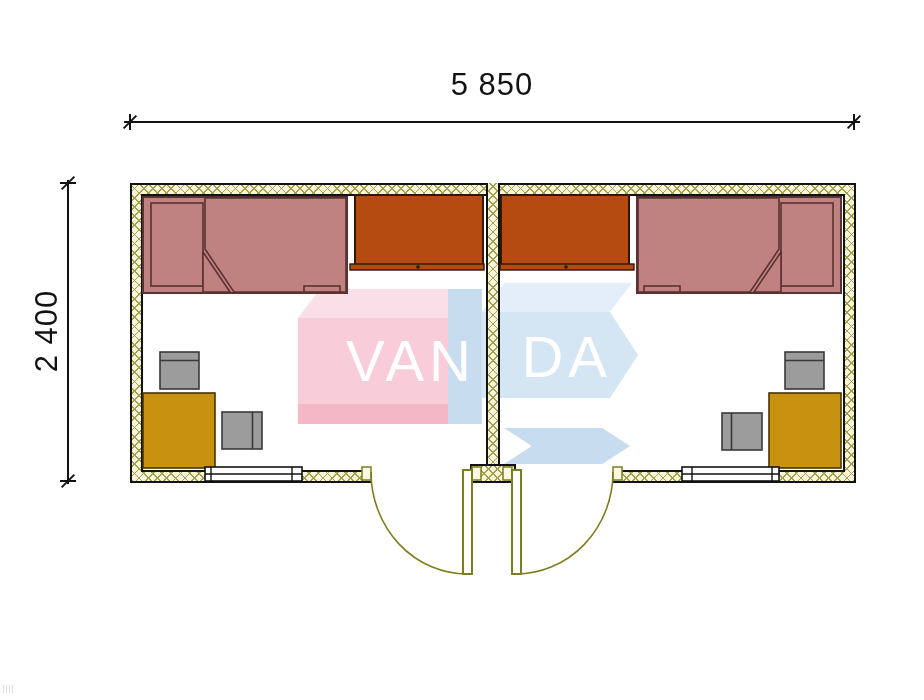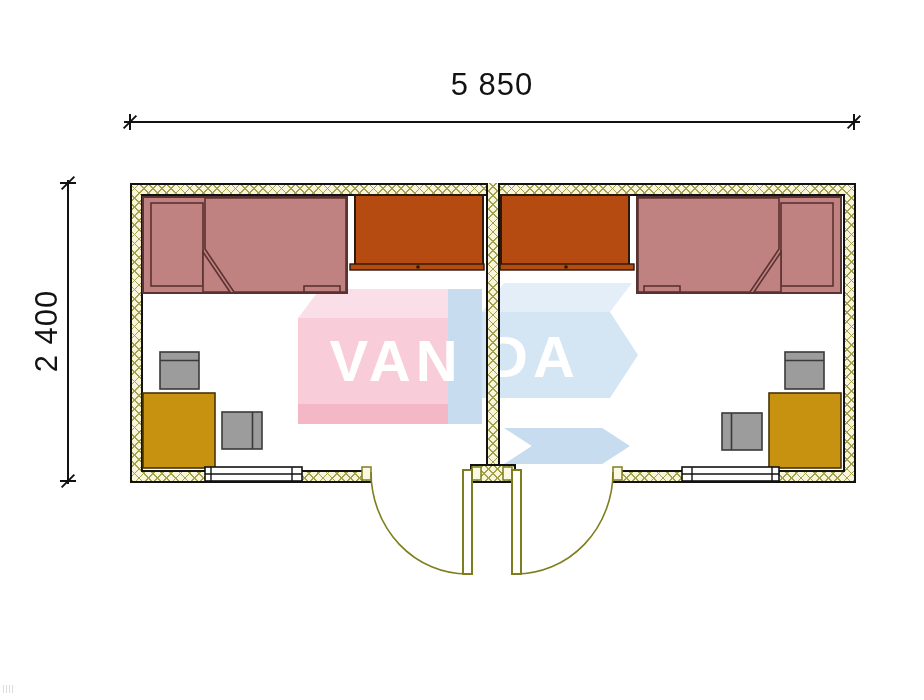--- a/index.html
+++ b/index.html
@@ -38,21 +38,21 @@
     border-left:2px solid var(--line);border-right:2px solid var(--line);z-index:4;
   }
   .opening-cover{background:#ffffff;z-index:4;}
   .wall-stub{
     left:470px;top:464px;width:46px;height:19px;box-sizing:border-box;
     border:2px solid var(--line);z-index:4;
   }
   
   .wm{z-index:3;}
   .wm-letters{
-    font-weight:bold;font-size:58px;line-height:70px;text-align:center;
+    font-weight:normal;font-size:58px;line-height:70px;text-align:right;
     color:var(--wm-letter);letter-spacing:5px;z-index:3;
   }
   
   svg.plan{left:0;top:0;z-index:5;}
   .bed{fill:var(--bed-fill);stroke:var(--bed-outline);stroke-width:2;}
   .bed-part{fill:var(--bed-fill);stroke:var(--bed-outline);stroke-width:1.6;}
   .wardrobe{fill:var(--wardrobe-fill);stroke:var(--wardrobe-outline);stroke-width:2;}
   .wardrobe-base{fill:var(--wardrobe-fill);stroke:var(--wardrobe-outline);stroke-width:1.4;}
   .desk{fill:var(--desk-fill);stroke:var(--desk-outline);stroke-width:1.6;}
   .chair{fill:var(--chair-fill);stroke:var(--chair-outline);stroke-width:1.6;}
@@ -95,21 +95,21 @@
 <div class="abs wm" style="left:298px;top:318px;width:150px;height:106px;background:var(--wm-pink);"></div>
 <div class="abs wm" style="left:298px;top:404px;width:150px;height:20px;background:var(--wm-pink-dark);"></div>
 <div class="abs wm" style="left:448px;top:289px;width:34px;height:135px;background:var(--wm-blue-side);"></div>
 <div class="abs wm" style="left:482px;top:283px;width:150px;height:29px;background:var(--wm-blue-top);
             clip-path:polygon(0 100%,14.7% 0,100% 0,85.3% 100%);"></div>
 <div class="abs wm" style="left:482px;top:312px;width:156px;height:86px;background:var(--wm-blue);
             clip-path:polygon(0 0,82% 0,100% 50%,82% 100%,0 100%);"></div>
 <div class="abs wm" style="left:504px;top:428px;width:126px;height:36px;background:var(--wm-blue-side);
             clip-path:polygon(0 0,78% 0,100% 50%,78% 100%,0 100%,22% 50%);"></div>
 <div class="abs wm-letters" style="left:316px;top:326px;width:160px;">VAN</div>
-<div class="abs wm-letters" style="left:478px;top:322px;width:110px;">DA</div>
+<div class="abs wm-letters" style="left:502px;top:322px;width:110px;">DA</div>
 
 <div class="abs opening-cover" style="left:371px;top:464px;width:92px;height:22px;"></div>
 <div class="abs opening-cover" style="left:521px;top:464px;width:92px;height:22px;"></div>
 <div class="abs hatch center-wall"></div>
 <div class="abs hatch wall-stub"></div>
 
 <svg class="abs plan" width="924" height="700" viewBox="0 0 924 700">
 
   <g>
     <rect class="bed" x="143" y="197" width="204" height="96"></rect>

